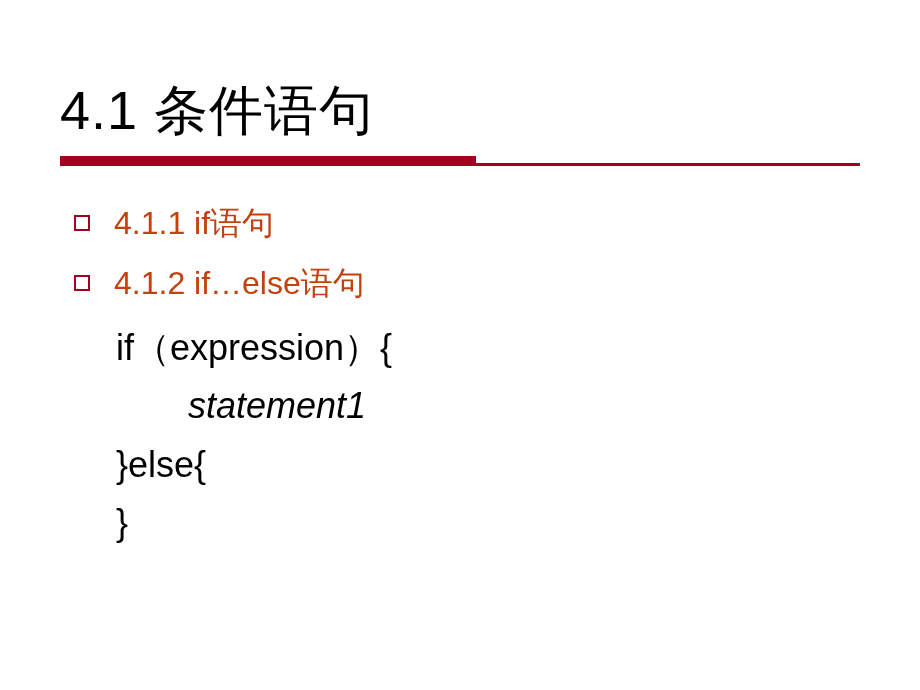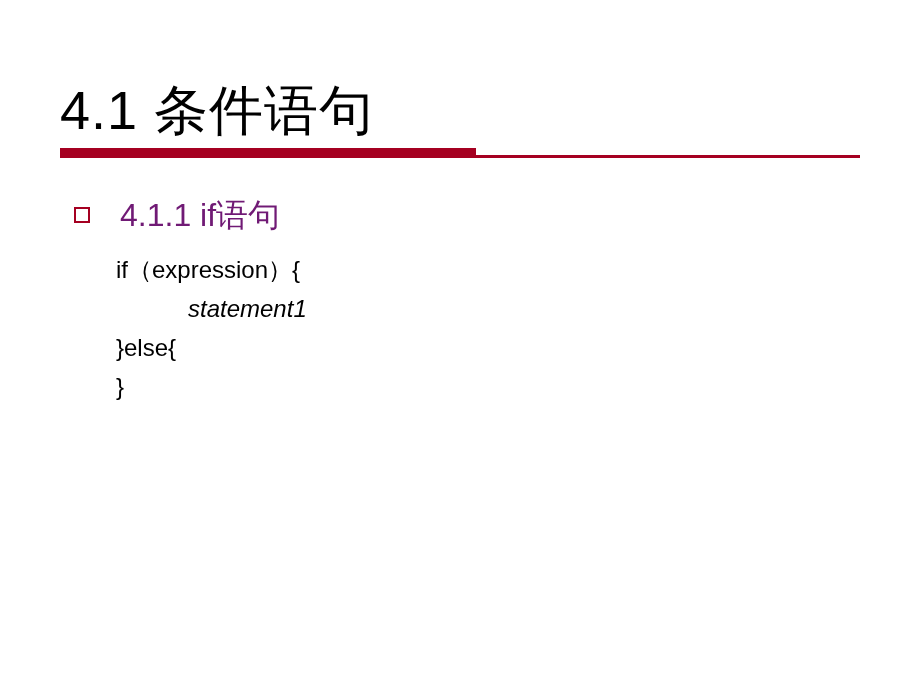--- a/index.html
+++ b/index.html
@@ -15,20 +15,21 @@
       position: relative;
       overflow: hidden;
     }
     .slide {
       padding: 75px 60px 40px 60px;
     }
     .heading {
       font-size: 54px;
       font-weight: 400;
       color: #000000;
+      margin-bottom: 8px;
       letter-spacing: 1px;
     }
     .rule {
       width: 100%;
       height: 17px;
       display: flex;
       margin-bottom: 26px;
     }
     .rule-dark {
       width: 52%;
@@ -52,27 +53,26 @@
     .bullet-marker {
       width: 16px;
       height: 16px;
       border: 2px solid #a50021;
       background: #ffffff;
       margin-right: 24px;
       flex-shrink: 0;
     }
     .bullet-text {
       font-size: 32px;
-      color: #701a75;
+      color: #c2410c;
       line-height: 1.5;
-      margin-left: 6px;
     }
     .code-block {
       padding-left: 42px;
-      font-size: 24px;
+      font-size: 36px;
       color: #000000;
       line-height: 1.62;
     }
     .code-line {
       white-space: pre;
     }
     .code-indent1 {
       padding-left: 72px;
       font-style: italic;
     }
@@ -84,20 +84,24 @@
   <h1 class="heading">4.1  条件语句</h1>
   <div class="rule">
     <div class="rule-dark"></div>
     <div class="rule-light"></div>
   </div>
   <div class="content">
     <div class="bullet-row">
       <div class="bullet-marker"></div>
       <div class="bullet-text">4.1.1 if语句</div>
     </div>
+    <div class="bullet-row">
+      <div class="bullet-marker"></div>
+      <div class="bullet-text">4.1.2 if…else语句</div>
+    </div>
     <div class="code-block">
       <div class="code-line">if（expression）{</div>
       <div class="code-line code-indent1">statement1</div>
       <div class="code-line">}else{</div>
       <div class="code-line">}</div>
     </div>
   </div>
 </div>
 
 </body></html>

